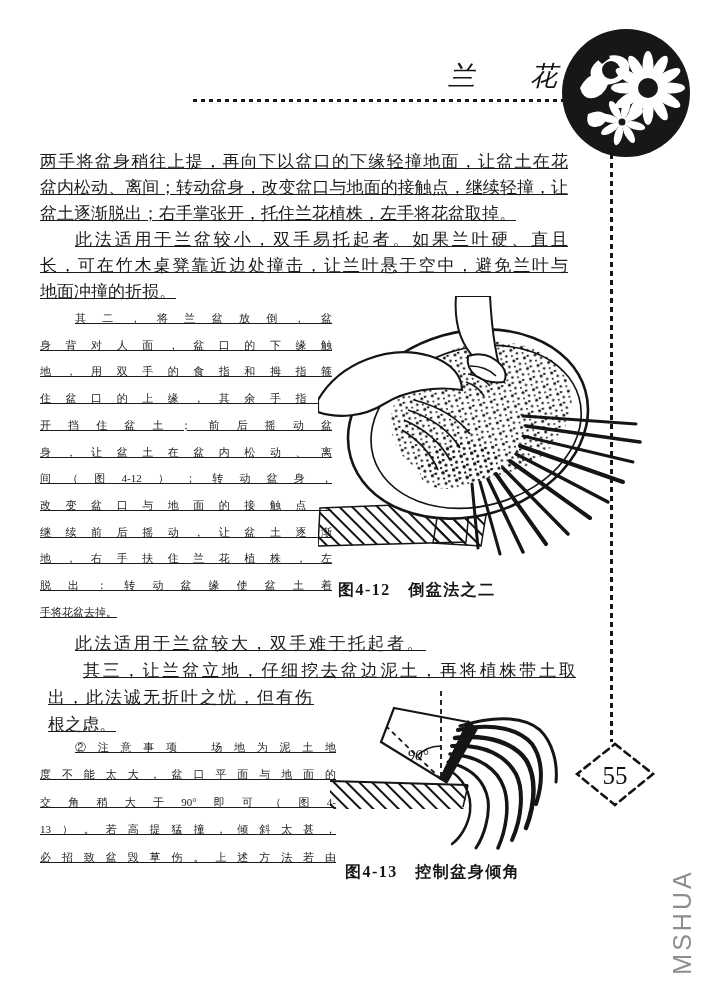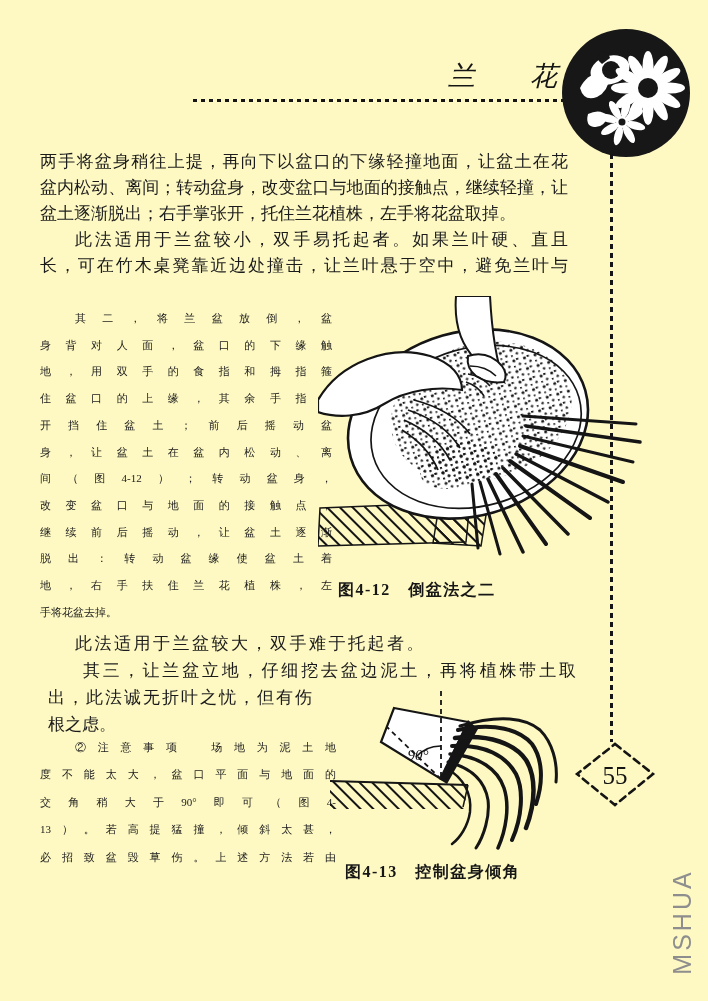--- a/index.html
+++ b/index.html
@@ -1,19 +1,19 @@
 <!DOCTYPE html>
 <html><head>
 <meta charset="utf-8">
 <style>
   html,body{margin:0;padding:0;background:#e8e8e8;}
-  .pg{position:relative;width:708px;height:1001px;background:#fef9c3;overflow:hidden;
+  .pg{position:relative;width:708px;height:1001px;background:#ffffff;overflow:hidden;
       font-family:"Liberation Serif","DejaVu Serif",serif;color:#1b1b1b;}
   .blk{position:absolute;}
-  .ln{font-size:17px;line-height:26px;white-space:normal;}
+  .ln{font-size:17px;line-height:26px;white-space:normal;text-decoration:underline;}
   .jl{text-align:justify;text-align-last:justify;}
   .ind{text-indent:35px;}
   .col .ln{font-size:11px;}
   .title{position:absolute;left:448px;top:58px;width:130px;font-size:27px;font-style:italic;
          letter-spacing:14px;color:#151515;}
   .hdots{position:absolute;left:193px;top:99px;width:370px;height:3px;
          background:repeating-linear-gradient(90deg,#151515 0 4px,transparent 4px 8px);}
   .vdots{position:absolute;left:610px;top:154px;width:3px;height:588px;
          background:repeating-linear-gradient(180deg,#151515 0 5px,transparent 5px 9px);}
   .cap{position:absolute;font-size:16px;font-weight:bold;letter-spacing:1.5px;color:#161616;}
@@ -75,34 +75,35 @@
 
   <div class="blk" style="left:40px;top:149px;width:528px">
     <div class="ln jl">两手将盆身稍往上提，再向下以盆口的下缘轻撞地面，让盆土在花</div>
     <div class="ln jl">盆内松动、离间；转动盆身，改变盆口与地面的接触点，继续轻撞，让</div>
     <div class="ln">盆土逐渐脱出；右手掌张开，托住兰花植株，左手将花盆取掉。</div>
   </div>
 
   <div class="blk" style="left:40px;top:227px;width:528px">
     <div class="ln jl ind">此法适用于兰盆较小，双手易托起者。如果兰叶硬、直且</div>
     <div class="ln jl">长，可在竹木桌凳靠近边处撞击，让兰叶悬于空中，避免兰叶与</div>
+    <div class="ln">地面冲撞的折损。</div>
   </div>
 
   <div class="blk col" style="left:40px;top:305px;width:292px;line-height:26.7px">
     <div class="ln jl ind" style="line-height:26.7px">其二，将兰盆放倒，盆</div>
     <div class="ln jl" style="line-height:26.7px">身背对人面，盆口的下缘触</div>
     <div class="ln jl" style="line-height:26.7px">地，用双手的食指和拇指箍</div>
     <div class="ln jl" style="line-height:26.7px">住盆口的上缘，其余手指伸</div>
     <div class="ln jl" style="line-height:26.7px">开挡住盆土；前后摇动盆</div>
     <div class="ln jl" style="line-height:26.7px">身，让盆土在盆内松动、离</div>
     <div class="ln jl" style="line-height:26.7px">间（图4-12）；转动盆身，</div>
     <div class="ln jl" style="line-height:26.7px">改变盆口与地面的接触点，</div>
     <div class="ln jl" style="line-height:26.7px">继续前后摇动，让盆土逐渐</div>
+    <div class="ln jl" style="line-height:26.7px">地，右手扶住兰花植株，左</div>
     <div class="ln jl" style="line-height:26.7px">脱出：转动盆缘使盆土着</div>
-    <div class="ln jl" style="line-height:26.7px">地，右手扶住兰花植株，左</div>
     <div class="ln" style="line-height:26.7px">手将花盆去掉。</div>
   </div>
 
   <svg class="fig" style="left:318px;top:296px" width="330" height="268" viewBox="0 0 330 268">
     <defs>
       <pattern id="hatch1" width="9" height="9" patternUnits="userSpaceOnUse" patternTransform="rotate(-45)">
         <line x1="1" y1="0" x2="1" y2="9" stroke="#151515" stroke-width="2"></line>
       </pattern>
       <pattern id="speck" width="11" height="11" patternUnits="userSpaceOnUse">
         <circle cx="2.5" cy="3" r="1.5" fill="#151515"></circle>

